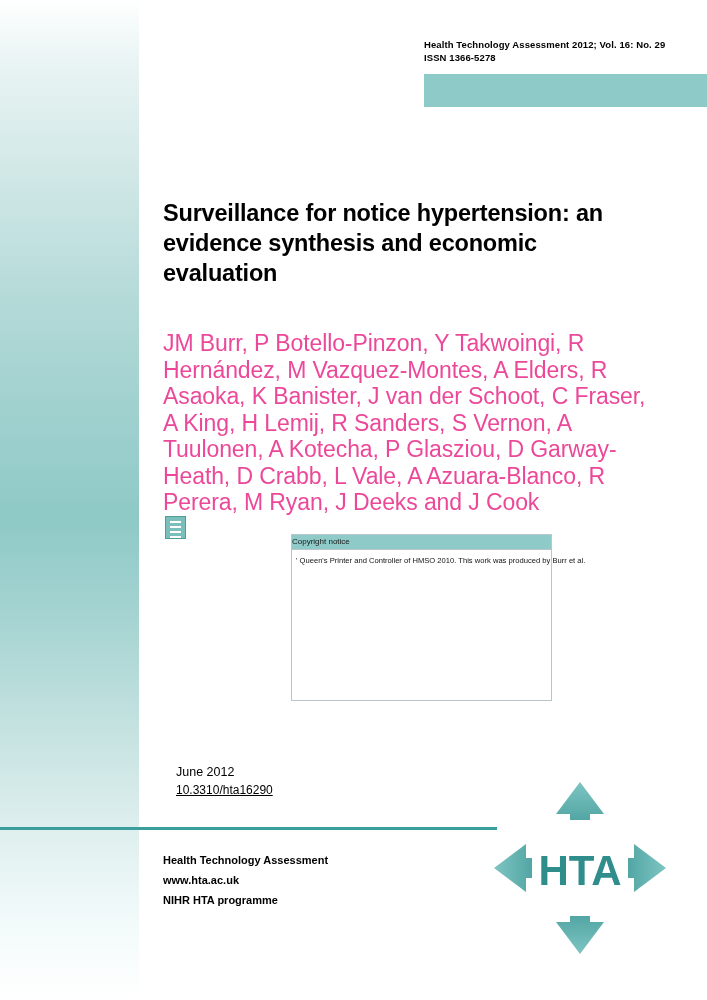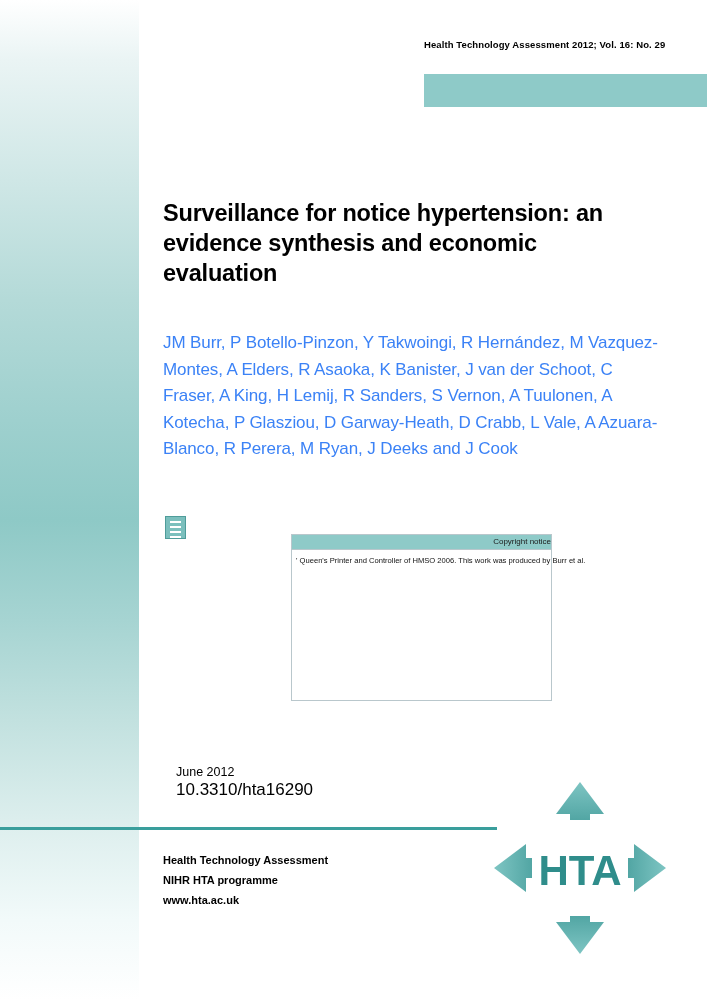--- a/index.html
+++ b/index.html
@@ -77,23 +77,23 @@
     line-height: 30px;
     color: #000000;
     letter-spacing: -0.2px;
   }
 
   .authors {
     position: absolute;
     left: 163px;
     top: 330px;
     width: 500px;
-    font-size: 17px;
+    font-size: 23px;
     line-height: 26.5px;
-    color: #3b82f6;
+    color: #ec4899;
     letter-spacing: -0.1px;
   }
 
   
   .book-icon {
     position: absolute;
     left: 165px;
     top: 516px;
     width: 21px;
     height: 23px;
@@ -118,42 +118,43 @@
     height: 167px;
     border: 1px solid #b9c7cc;
     box-sizing: border-box;
     background: #ffffff;
   }
   .copyright-head {
     background: #8ecac8;
     height: 14px;
     font-size: 8px;
     color: #1a1a1a;
-    text-align: right;
+    text-align: left;
     line-height: 14px;
     border-bottom: 1px solid #b9c7cc;
   }
   .copyright-body {
     padding: 5px 4px 0 4px;
     font-size: 7.6px;
     line-height: 11px;
     color: #111111;
     white-space: nowrap;
   }
 
   .date-block {
     position: absolute;
     left: 176px;
     top: 763px;
     font-size: 12.5px;
     color: #000000;
     line-height: 18px;
   }
   .date-block .doi {
-    font-size: 17px;
+    font-size: 12px;
+    text-decoration: underline;
   }
 
   
   .rule {
     position: absolute;
     left: 0;
     top: 827px;
     width: 497px;
     height: 3px;
     background: #3a9e9c;
@@ -183,49 +184,50 @@
 <body>
 
 <div class="page">
 
   <div class="left-band"></div>
 
   <div class="top-teal"></div>
 
   <div class="header-text">
     <div>Health Technology Assessment 2012; Vol. 16: No. 29</div>
+    <div>ISSN 1366-5278</div>
   </div>
 
   <div class="doc-title">Surveillance for notice hypertension: an evidence synthesis and economic evaluation</div>
 
   <div class="authors">JM Burr, P Botello-Pinzon, Y Takwoingi, R Hernández, M Vazquez-Montes, A Elders, R Asaoka, K Banister, J van der Schoot, C Fraser, A King, H Lemij, R Sanders, S Vernon, A Tuulonen, A Kotecha, P Glasziou, D Garway-Heath, D Crabb, L Vale, A Azuara-Blanco, R Perera, M Ryan, J Deeks and J Cook</div>
 
   <div class="book-icon">
     <i></i>
     <i></i>
     <i></i>
     <i></i>
   </div>
 
   <div class="copyright-box">
     <div class="copyright-head">Copyright notice</div>
-    <div class="copyright-body">' Queen's Printer and Controller of HMSO 2006. This work was produced by Burr et al.</div>
+    <div class="copyright-body">' Queen's Printer and Controller of HMSO 2010. This work was produced by Burr et al.</div>
   </div>
 
   <div class="date-block">
     <div>June 2012</div>
     <div class="doi">10.3310/hta16290</div>
   </div>
 
   <div class="rule"></div>
 
   <div class="footer">
     <div>Health Technology Assessment</div>
+    <div>www.hta.ac.uk</div>
     <div>NIHR HTA programme</div>
-    <div>www.hta.ac.uk</div>
   </div>
 
   <div class="hta-logo">
     <svg width="176" height="176" viewBox="0 0 176 176" xmlns="http://www.w3.org/2000/svg" aria-hidden="true">
       <defs>
         <linearGradient id="gUp" x1="0" y1="1" x2="0" y2="0">
           <stop offset="0%" stop-color="#2f8d8b"></stop>
           <stop offset="100%" stop-color="#7ec5c3"></stop>
         </linearGradient>
         <linearGradient id="gDown" x1="0" y1="0" x2="0" y2="1">

